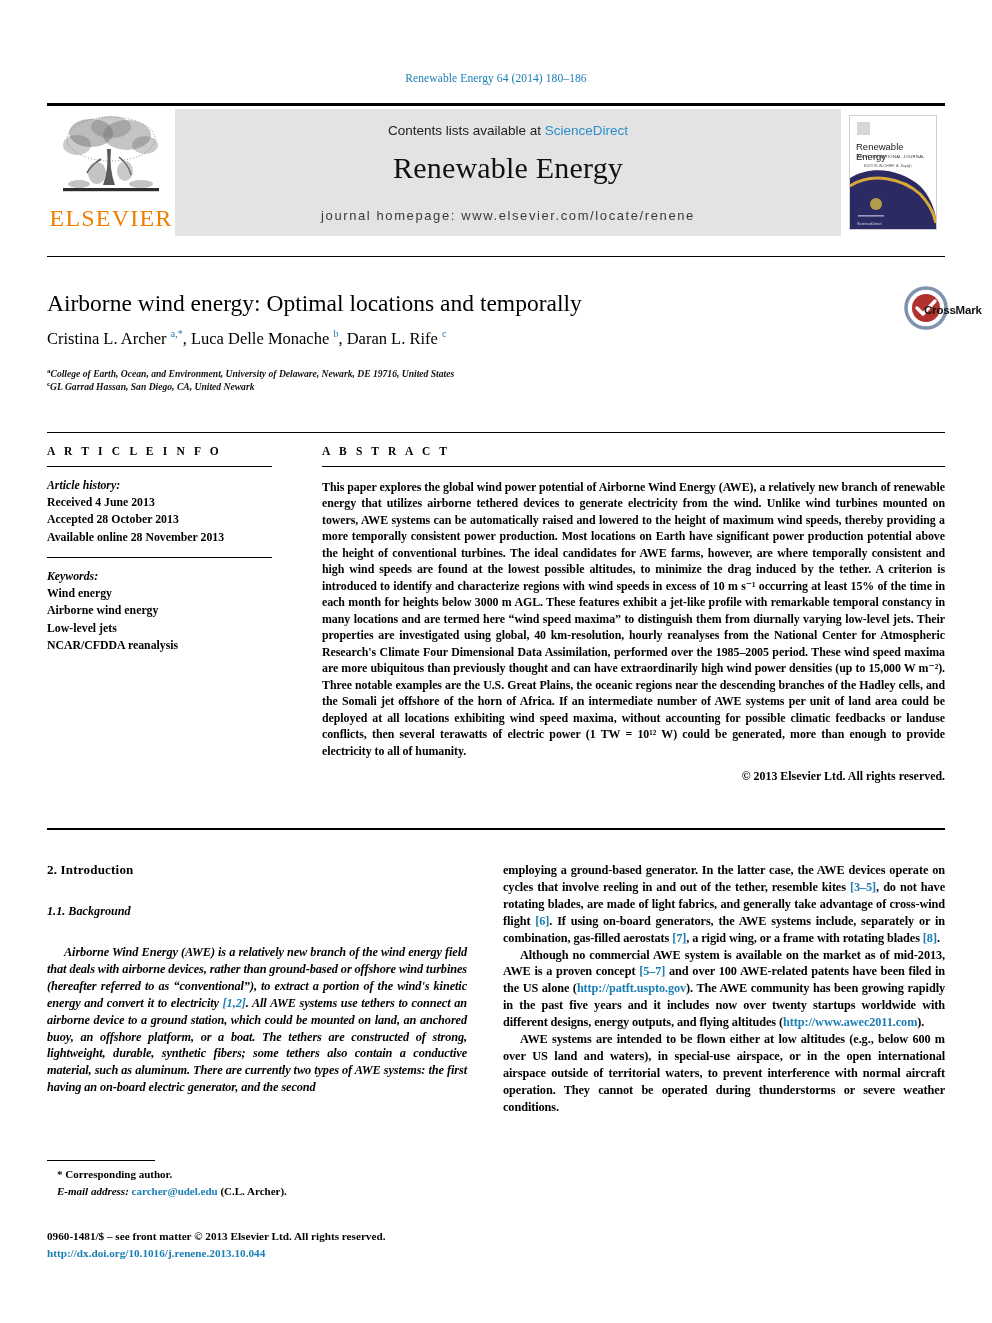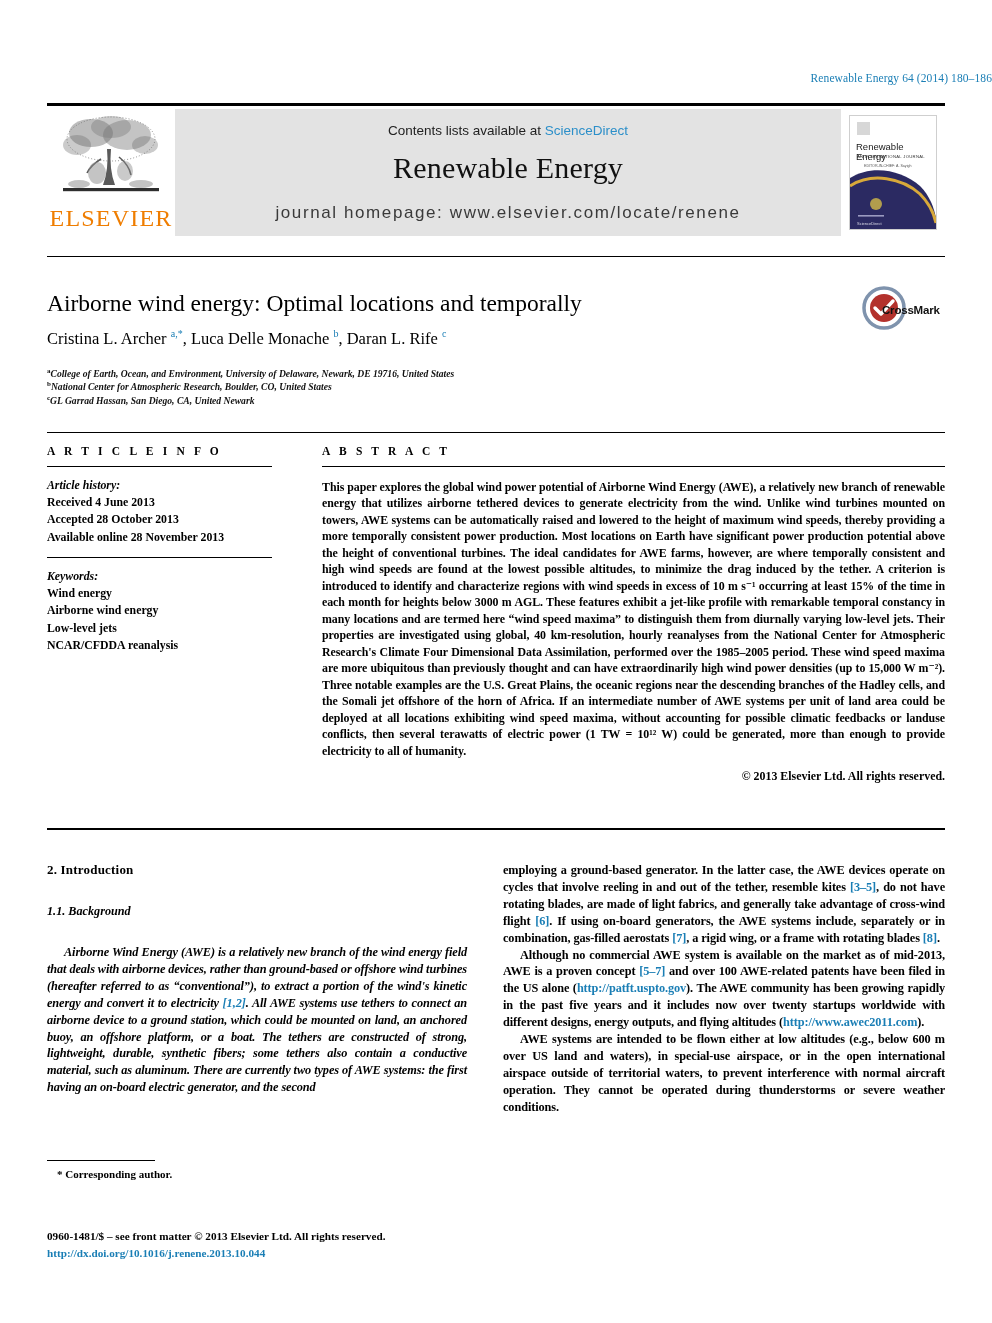--- a/index.html
+++ b/index.html
@@ -20,21 +20,21 @@
     left: 0; top: 0;
     width: 992px;
     height: 1323px;
   }
 
   
   .running-head {
     position: absolute;
     left: 0; top: 72px;
     width: 992px;
-    text-align: right;
+    text-align: center;
     font-size: 11.5px;
     color: #1a7eb5;
     letter-spacing: 0.1px;
   }
 
   
   .masthead {
     position: absolute;
     left: 47px; top: 103px;
     width: 898px;
@@ -92,21 +92,21 @@
     text-align: center;
     font-size: 30px;
     font-family: "Liberation Serif", serif;
     color: #111;
     letter-spacing: 0.2px;
   }
   .homepage-line {
     position: absolute;
     bottom: 13px; left: 0; right: 0;
     text-align: center;
-    font-size: 17px;
+    font-size: 13px;
     font-family: "Liberation Sans", sans-serif;
     color: #3a3a3a;
     letter-spacing: 1.6px;
   }
   .cover-thumb {
     width: 104px;
     flex: 0 0 104px;
     background: #fff;
     position: relative;
     display: flex;
@@ -200,21 +200,21 @@
   }
   .affiliations sup {
     font-size: 7px;
     font-style: normal;
     vertical-align: super;
   }
 
   
   .crossmark {
     position: absolute;
-    left: 862px; top: 286px;
+    left: 904px; top: 286px;
     width: 84px; height: 50px; text-align: center;
   }
   .crossmark-badge {
     position: absolute;
     left: 0; top: 0;
     width: 44px; height: 44px;
   }
   .crossmark-text {
     position: absolute;
     left: 20px; top: 18px;
@@ -424,21 +424,20 @@
       <path d="M13 22 l6 6 l12 -13" stroke="#ffffff" stroke-width="3.4" fill="none" stroke-linecap="round" stroke-linejoin="round"></path>
     </svg>
     <div class="crossmark-text">CrossMark</div>
   </div>
 
   <div class="article-title">Airborne wind energy: Optimal locations and temporally</div>
   <div class="authors">Cristina L. Archer <sup>a,*</sup>, Luca Delle Monache <sup>b</sup>, Daran L. Rife <sup>c</sup></div>
 
   <div class="affiliations">
     <div><sup>a</sup><span>College of Earth, Ocean, and Environment, University of Delaware, Newark, DE 19716, United States</span></div>
-    <div><sup>b</sup><span>National Center for Atmospheric Research, Boulder, CO, United States</span></div>
     <div><sup>c</sup><span>GL Garrad Hassan, San Diego, CA, United Newark</span></div>
   </div>
 
   <div class="block-rule-top"></div>
 
   <div class="info-col">
     <div class="sec-head">A R T I C L E   I N F O</div>
     <div class="thin-rule"></div>
     <div class="info-group">
       <div class="lbl">Article history:</div>
@@ -473,20 +472,23 @@
 
   <div class="col-right">
     <p class="body">employing a ground-based generator. In the latter case, the AWE devices operate on cycles that involve reeling in and out of the tether, resemble kites <span class="ref">[3–5]</span>, do not have rotating blades, are made of light fabrics, and generally take advantage of cross-wind flight <span class="ref">[6]</span>. If using on-board generators, the AWE systems include, separately or in combination, gas-filled aerostats <span class="ref">[7]</span>, a rigid wing, or a frame with rotating blades <span class="ref">[8]</span>.</p>
     <p class="body ind">Although no commercial AWE system is available on the market as of mid-2013, AWE is a proven concept <span class="ref">[5–7]</span> and over 100 AWE-related patents have been filed in the US alone (<span class="ulink">http://patft.uspto.gov</span>). The AWE community has been growing rapidly in the past five years and it includes now over twenty startups worldwide with different designs, energy outputs, and flying altitudes (<span class="ulink">http://www.awec2011.com</span>).</p>
     <p class="body ind">AWE systems are intended to be flown either at low altitudes (e.g., below 600 m over US land and waters), in special-use airspace, or in the open international airspace outside of territorial waters, to prevent interference with normal aircraft operation. They cannot be operated during thunderstorms or severe weather conditions.</p>
   </div>
 
   <div class="foot-rule"></div>
   <div class="footnote">
     <div class="star">* Corresponding author.</div>
+    <div class="star"><span class="em">E-mail address:</span>
+      <span class="ulink">carcher@udel.edu</span>
+      <span>(C.L. Archer).</span></div>
   </div>
 
   <div class="footer-block">
     <div>0960-1481/$ – see front matter © 2013 Elsevier Ltd. All rights reserved.</div>
     <div class="ulink">http://dx.doi.org/10.1016/j.renene.2013.10.044</div>
   </div>
 
 </div>
 
 </body></html>

